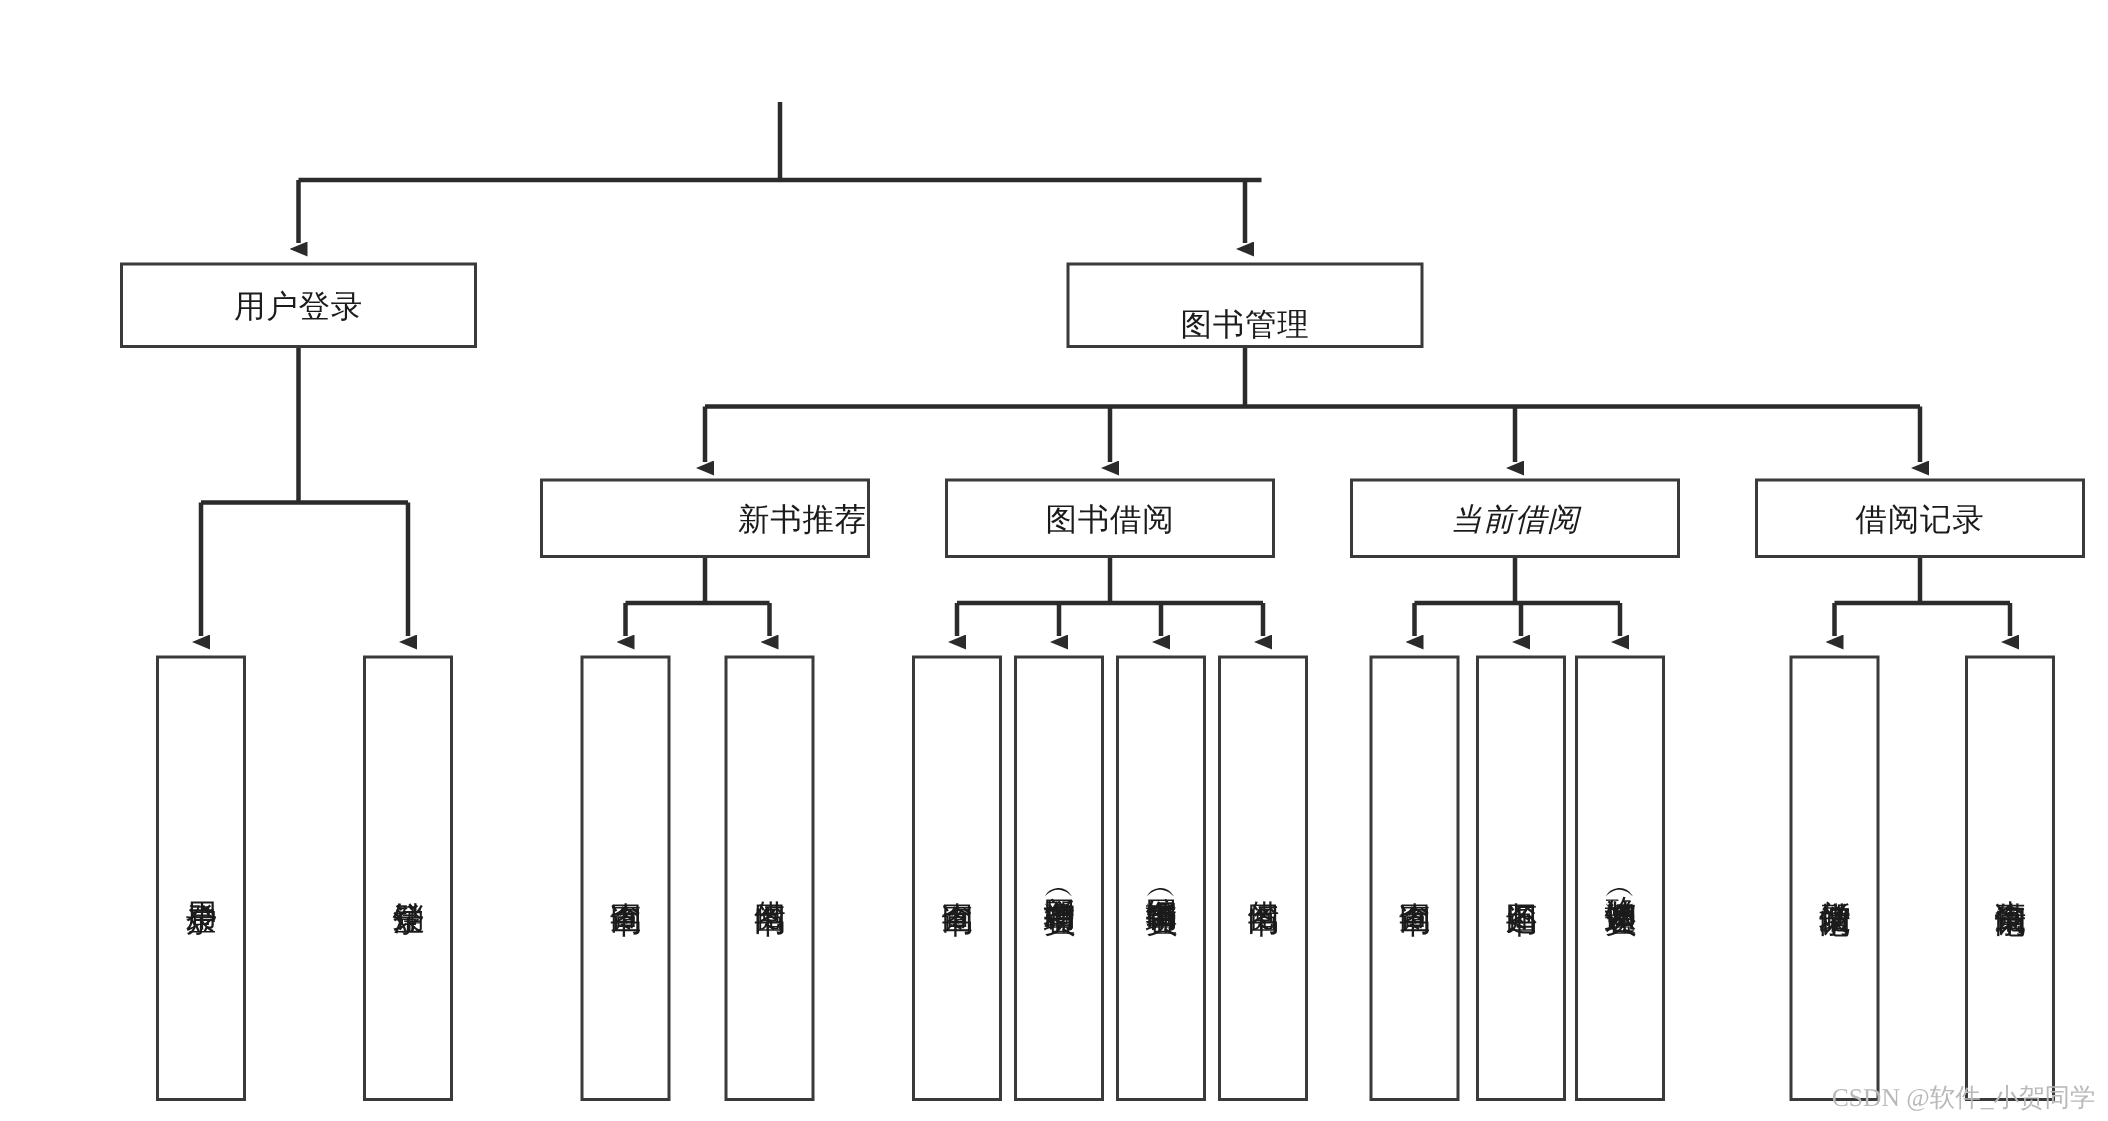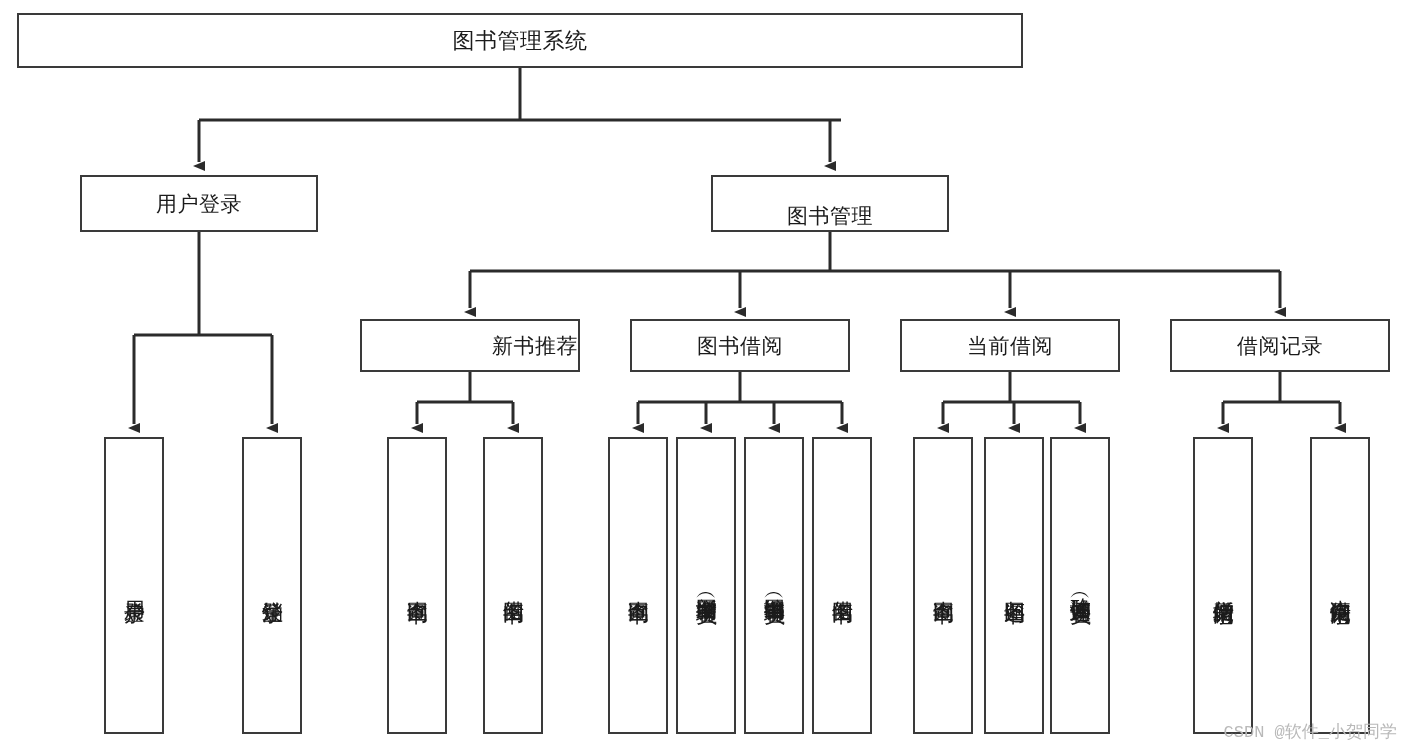--- a/index.html
+++ b/index.html
@@ -61,21 +61,21 @@
     max-height: 100%;
   }
   .watermark {
     position: absolute;
     right: 8px;
     bottom: 4px;
     font-size: 17px;
     color: #b9b9b9;
     white-space: nowrap;
     z-index: 3;
-    font-family: Liberation Mono, monospace;
+    font-family: Liberation Serif, serif;
   }
 </style>
 </head>
 <body>
 
 <div id="canvas">
 
   <svg id="wires" viewBox="0 0 1405 747" xmlns="http://www.w3.org/2000/svg">
     <defs>
       <marker id="arrow" markerWidth="10" markerHeight="12" refX="1" refY="6" orient="auto" markerUnits="userSpaceOnUse">
@@ -119,39 +119,38 @@
       <path d="M1014,402 L1014,424" marker-end="url(#arrow)"></path>
       <path d="M1080,402 L1080,424" marker-end="url(#arrow)"></path>
 
       <path d="M1280,372 L1280,402"></path>
       <path d="M1223,402 L1340,402"></path>
       <path d="M1223,402 L1223,424" marker-end="url(#arrow)"></path>
       <path d="M1340,402 L1340,424" marker-end="url(#arrow)"></path>
     </g>
   </svg>
 
-  <div class="node node-h node-root" id="root-node" style="left: 17px; top: 13px; width: 1006px; height: 55px;">图书管理系统</div>
 
   <div id="level2-host">
       <div class="node node-h" style="left: 80px; top: 175px; width: 238px; height: 57px;">
         <span>用户登录</span>
       </div>
       <div class="node node-h" style="left: 711px; top: 175px; width: 238px; height: 57px; align-items: flex-end;">
         <span>图书管理</span>
       </div>
     </div>
 
   <div id="level3-host">
       <div class="node node-h" style="left: 360px; top: 319px; width: 220px; height: 53px; justify-content: flex-end;">
         <span>新书推荐</span>
       </div>
       <div class="node node-h" style="left: 630px; top: 319px; width: 220px; height: 53px; justify-content: center;">
         <span>图书借阅</span>
       </div>
-      <div class="node node-h" style="left: 900px; top: 319px; width: 220px; height: 53px;">
+      <div class="node node-h" style="left: 900px; top: 319px; width: 220px; height: 53px; font-style: italic;">
         <span>当前借阅</span>
       </div>
       <div class="node node-h" style="left: 1170px; top: 319px; width: 220px; height: 53px;">
         <span>借阅记录</span>
       </div>
     </div>
 
   <div id="leaves-host">
       <div class="node node-v" style="left: 104px; top: 437px; width: 60px; height: 297px;">
         <span class="vtext">用户登录</span>

